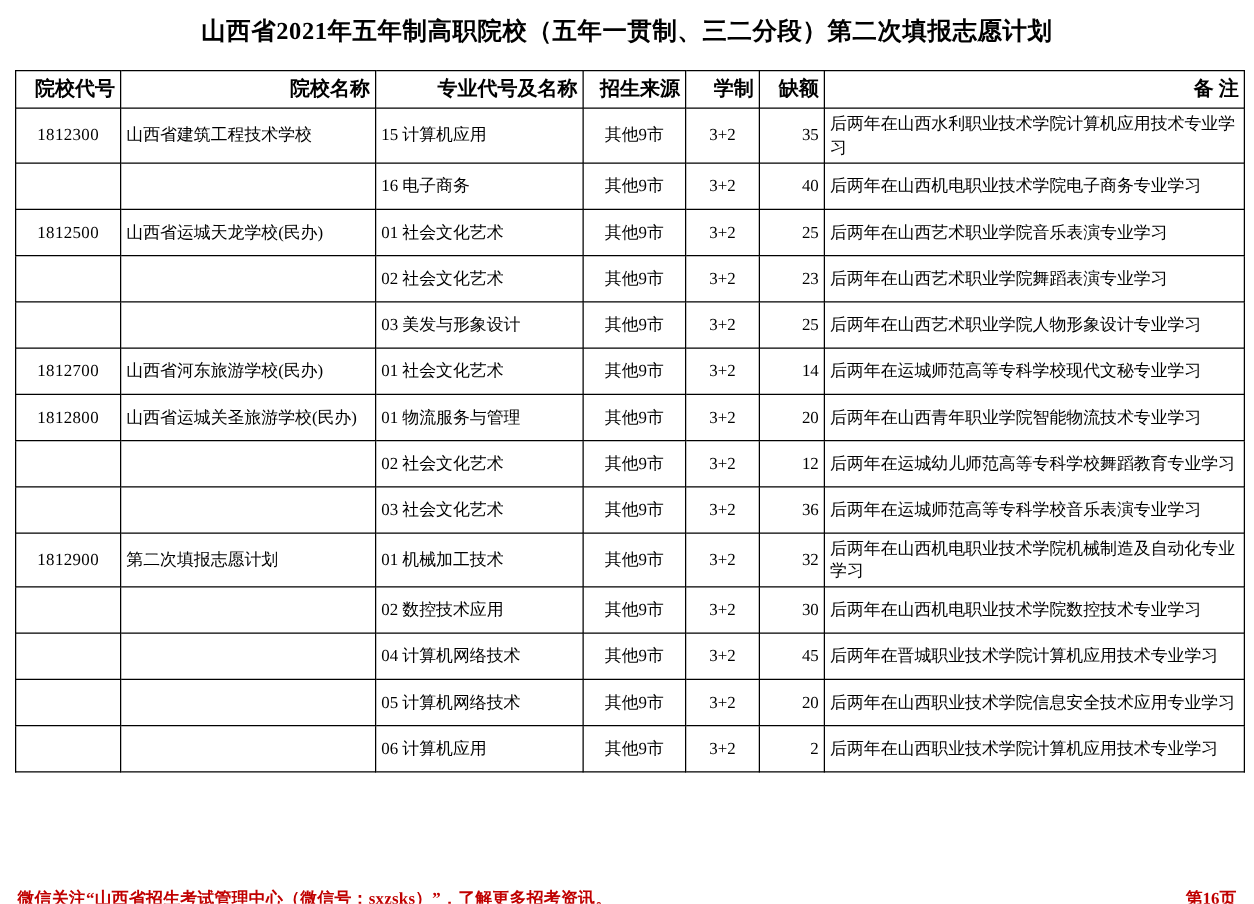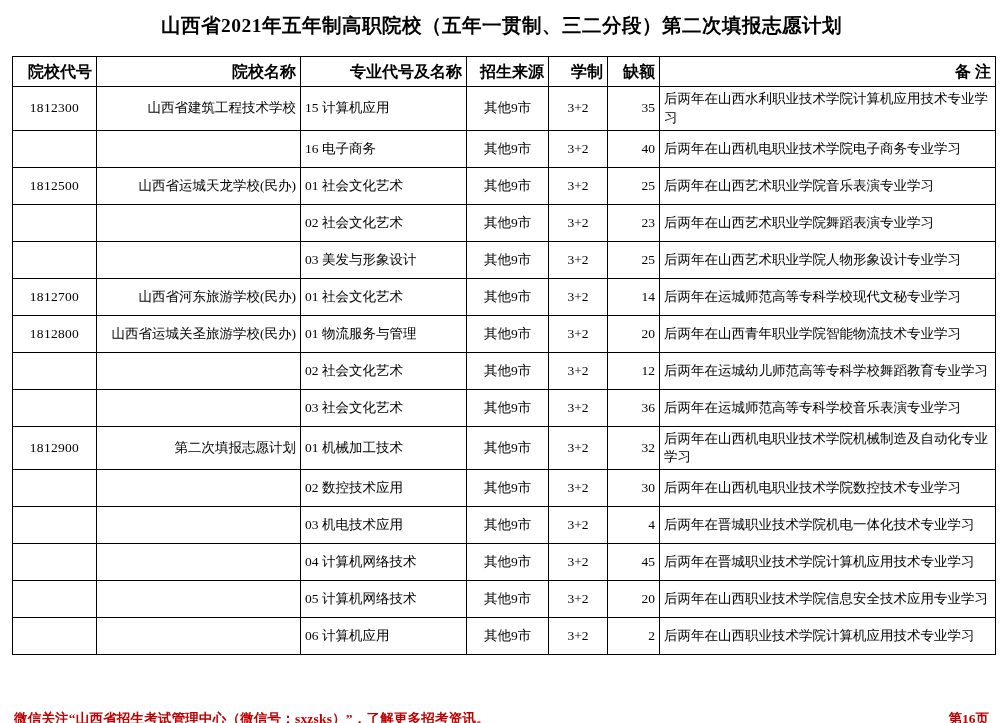--- a/index.html
+++ b/index.html
@@ -61,21 +61,21 @@
   th.col-system { width: 59px; }
   th.col-quota { width: 52px; }
   th.col-remark { width: 336px; }
 
   td.code {
     text-align: center;
     font-size: 13.5px;
     letter-spacing: 0.3px;
   }
   td.school {
-    text-align: right;
+    text-align: left;
     padding-left: 8px;
     font-size: 13.5px;
   }
   td.major {
     text-align: left;
     padding-left: 8px;
     font-size: 13.5px;
   }
   td.source {
     text-align: center;
@@ -238,29 +238,20 @@
           <td class="school"></td>
           <td class="major">02 数控技术应用</td>
           <td class="source">其他9市</td>
           <td class="system">3+2</td>
           <td class="quota">30</td>
           <td class="remark">后两年在山西机电职业技术学院数控技术专业学习</td>
         </tr>
         <tr class="row-h">
           <td class="code"></td>
           <td class="school"></td>
-          <td class="major">03 机电技术应用</td>
-          <td class="source">其他9市</td>
-          <td class="system">3+2</td>
-          <td class="quota">4</td>
-          <td class="remark">后两年在晋城职业技术学院机电一体化技术专业学习</td>
-        </tr>
-        <tr class="row-h">
-          <td class="code"></td>
-          <td class="school"></td>
           <td class="major">04 计算机网络技术</td>
           <td class="source">其他9市</td>
           <td class="system">3+2</td>
           <td class="quota">45</td>
           <td class="remark">后两年在晋城职业技术学院计算机应用技术专业学习</td>
         </tr>
         <tr class="row-h">
           <td class="code"></td>
           <td class="school"></td>
           <td class="major">05 计算机网络技术</td>

